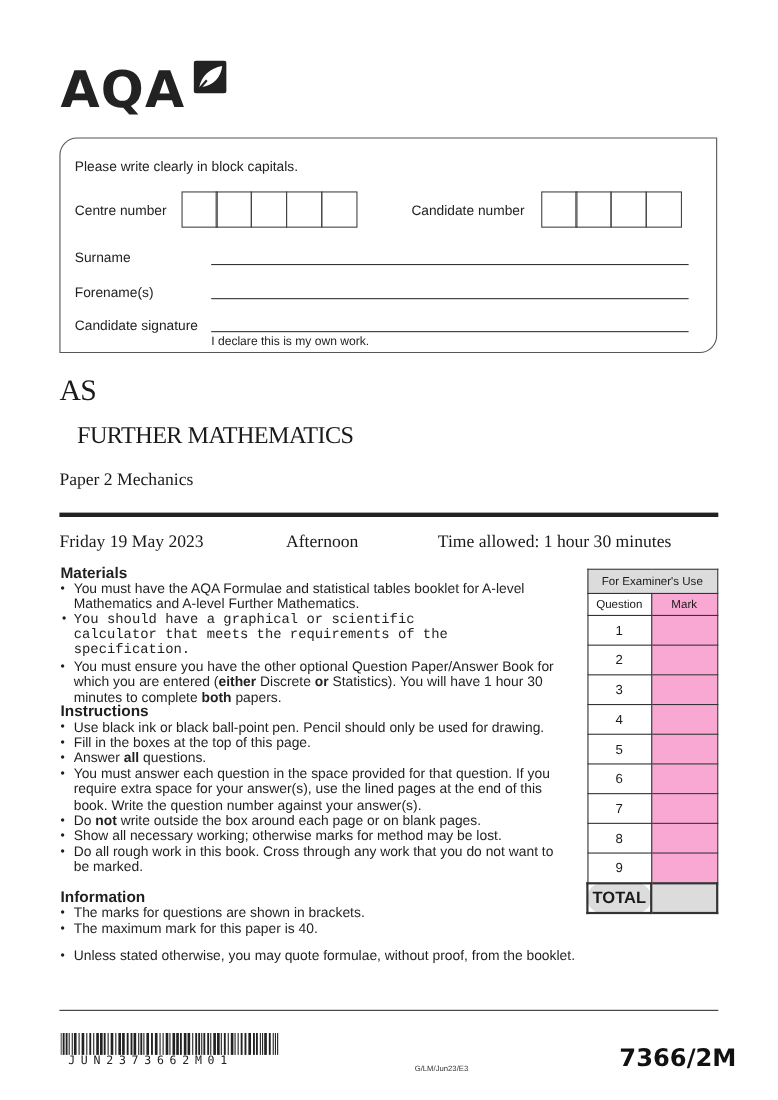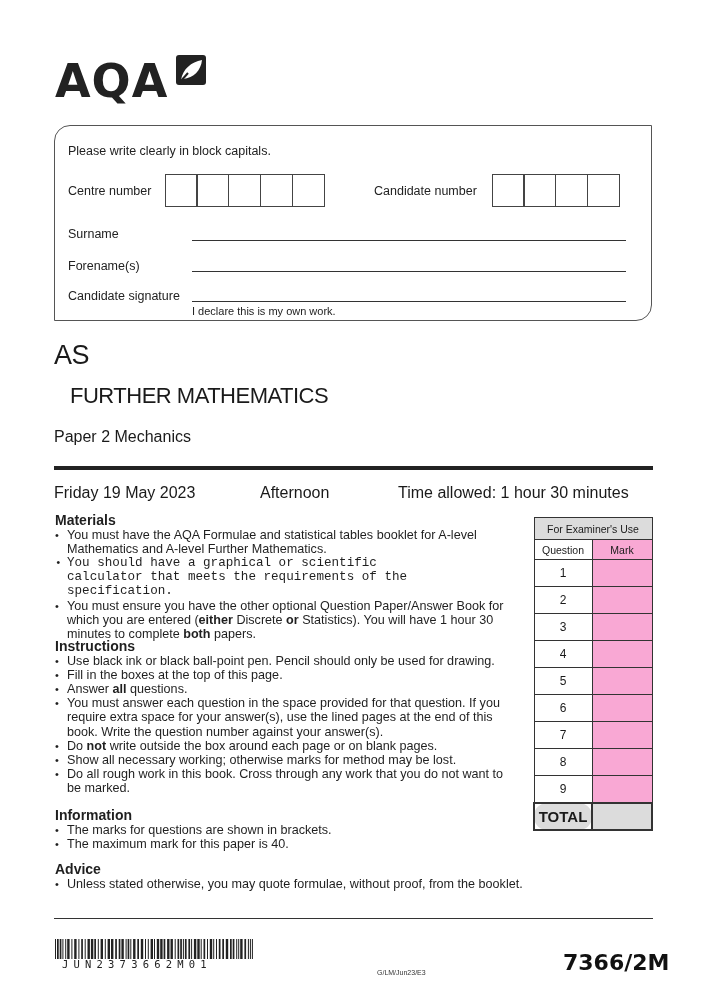--- a/index.html
+++ b/index.html
@@ -12,21 +12,21 @@
   .logo-mark { position: absolute; left: 121px; top: -3px; width: 30px; height: 30px; }
 
   
   .cand-box { left: 54px; top: 125px; width: 598px; height: 196px; border: 1.2px solid #555; border-radius: 16px 0 16px 0; box-sizing: border-box; }
   .cand-label { font-size: 12.5px; color: #222; position: absolute; }
   .boxes { position: absolute; display: flex; }
   .boxes .cell { width: 33px; height: 33px; border: 1.3px solid #444; margin-left: -1.3px; box-sizing: border-box; }
   .line { position: absolute; height: 1.3px; background: #333; }
 
   
-  .title-font { font-family: Liberation Sans, sans-serif; }
+  .title-font { font-family: Liberation Serif, serif; }
   .t-as { left: 54px; top: 340px; font-size: 27px; letter-spacing: -0.5px; }
   .t-main { left: 70px; top: 383px; font-size: 22px; letter-spacing: -0.5px; font-weight: 500; }
   .t-paper { left: 54px; top: 428px; font-size: 16px; }
   .rule { left: 54px; top: 466px; width: 599px; height: 4px; background: #222; }
   .t-row { top: 484px; font-size: 16px; }
 
   
   .section { left: 55px; width: 470px; font-size: 12.6px; line-height: 14.2px; color: #1f1f1f; }
   .section h4 { margin: 0; font-size: 14px; font-weight: bold; line-height: 14.5px; }
   .section ul { list-style: none; margin: 0; padding: 0; }
@@ -124,21 +124,20 @@
 
 <div class="abs section" style="top:808px;">
   <h4>Information</h4>
   <ul>
     <li>The marks for questions are shown in brackets.</li>
     <li>The maximum mark for this paper is 40.</li>
   </ul>
 </div>
 
 <div class="abs section" style="top:862px; width:500px;">
-  <h4>Advice</h4>
   <ul>
     <li>Unless stated otherwise, you may quote formulae, without proof, from the booklet.</li>
   </ul>
 </div>
 
 <table class="abs exam">
   <tbody>
       <tr>
     <td colspan="2" class="hdr">For Examiner's Use</td>
   </tr>

